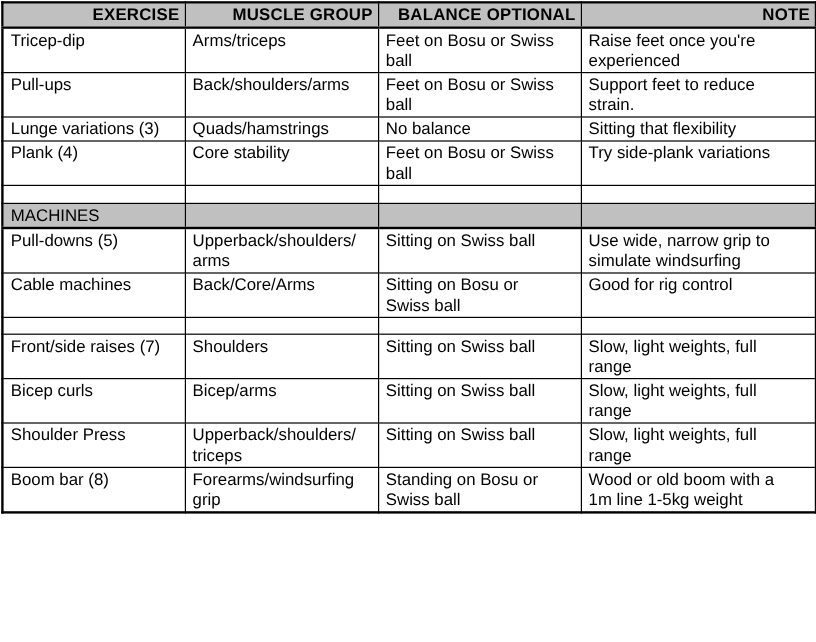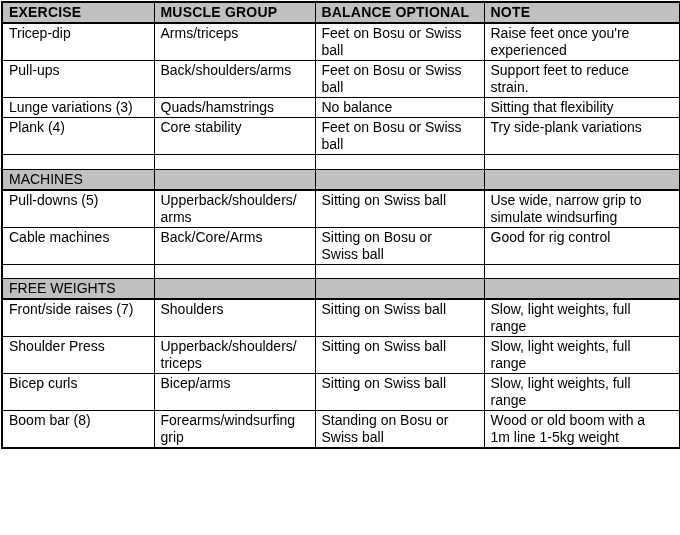--- a/index.html
+++ b/index.html
@@ -31,20 +31,21 @@
     line-height: 17px;
     white-space: pre-line;
     overflow: hidden;
   }
   tr.header td {
     background: #c0c0c0;
     font-weight: bold;
     border-bottom-width: 2px;
     white-space: nowrap;
     letter-spacing: 0.2px;
+    text-align: right;
   }
   tr.section td {
     background: #c0c0c0;
     font-weight: normal;
     border-bottom-width: 2px;
     white-space: nowrap;
   }
 </style>
 </head>
 <body>
@@ -133,47 +134,41 @@
       <td>Good for rig control</td>
     </tr>
 
     <tr style="height:14px">
       <td></td>
       <td></td>
       <td></td>
       <td></td>
     </tr>
 
-    <tr class="section" style="height:17px">
-      <td>FREE WEIGHTS</td>
-      <td></td>
-      <td></td>
-      <td></td>
-    </tr>
 
     <tr style="height:35px">
       <td>Front/side raises (7)</td>
       <td>Shoulders</td>
       <td>Sitting on Swiss ball</td>
       <td>Slow, light weights, full
 range</td>
     </tr>
 
     <tr style="height:35px">
-      <td>Shoulder Press</td>
-      <td>Upperback/shoulders/
-triceps</td>
+      <td>Bicep curls</td>
+      <td>Bicep/arms</td>
       <td>Sitting on Swiss ball</td>
       <td>Slow, light weights, full
 range</td>
     </tr>
 
     <tr style="height:35px">
-      <td>Bicep curls</td>
-      <td>Bicep/arms</td>
+      <td>Shoulder Press</td>
+      <td>Upperback/shoulders/
+triceps</td>
       <td>Sitting on Swiss ball</td>
       <td>Slow, light weights, full
 range</td>
     </tr>
 
     <tr style="height:37px">
       <td>Boom bar (8)</td>
       <td>Forearms/windsurfing
 grip</td>
       <td>Standing on Bosu or

